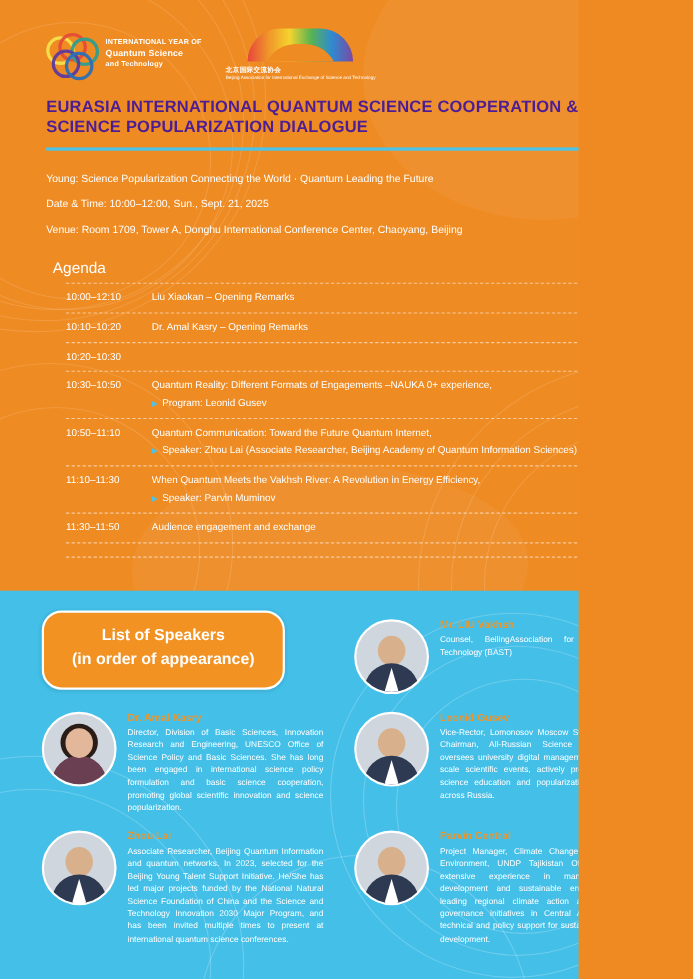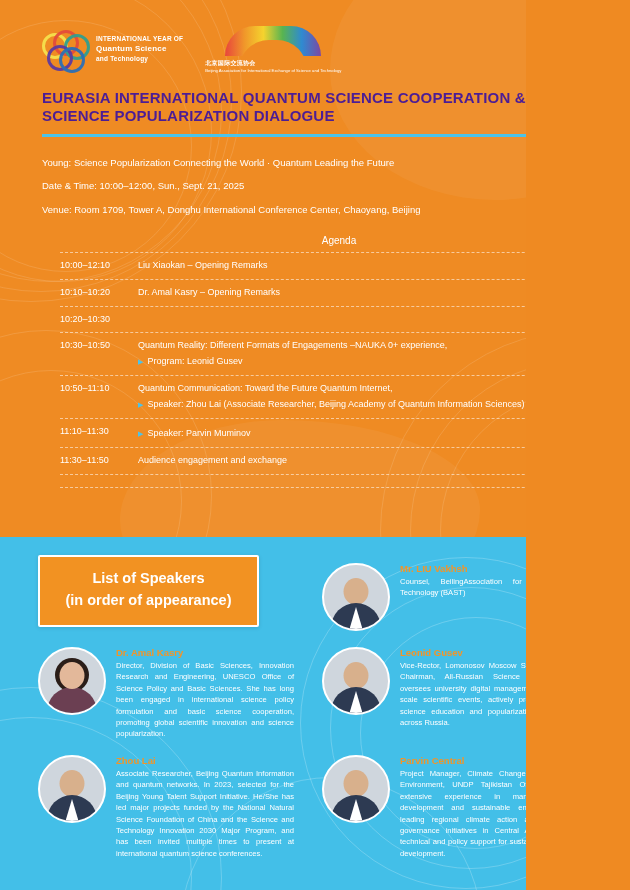--- a/index.html
+++ b/index.html
@@ -136,22 +136,21 @@
     position: relative;
     margin: 14px 0 0 42px;
     color: #fff;
     font-size: 9.5px;
     line-height: 2.45;
   }
   .agenda-label {
     position: relative;
     margin: 14px 0 6px 48px;
     color: #fff;
-    font-size: 10px;
-    text-align: center;
+    font-size: 14px;
   }
   .agenda {
     position: relative;
     margin-left: 60px;
     width: 540px;
   }
   .arow {
     display: flex;
     align-items: flex-start;
     border-top: 1px dashed rgba(255,255,255,0.55);
@@ -201,21 +200,21 @@
   .bottom .ring.r4 { left: 330px; top: 50px; width: 280px; height: 280px; }
   .bottom .ring.r5 { left: 360px; top: 80px; width: 230px; height: 230px; }
   .bottom .ring.r6 { left: 180px; top: 240px; width: 300px; height: 300px; }
 
   .speakers-badge {
     position: absolute;
     left: 38px; top: 18px;
     width: 205px;
     background: #f29222;
     border: 2px solid #fff;
-    border-radius: 2px;
+    border-radius: 18px;
     padding: 11px 6px 13px 6px;
     text-align: center;
     color: #fff;
     font-size: 14.5px;
     font-weight: bold;
     line-height: 1.5;
     box-shadow: 0 1px 4px rgba(0,0,0,.12);
   }
 
   .sp {
@@ -364,20 +363,21 @@
       <div class="arow">
         <div class="time">10:50–11:10</div>
         <div class="desc">
           <span>Quantum Communication: Toward the Future Quantum Internet,</span>
           <span class="sub">Speaker: Zhou Lai  (Associate Researcher, Beijing Academy of Quantum Information Sciences)</span>
         </div>
       </div>
       <div class="arow">
         <div class="time">11:10–11:30</div>
         <div class="desc">
+          <span>When Quantum Meets the Vakhsh River: A Revolution in Energy Efficiency,</span>
           <span class="sub">Speaker: Parvin Muminov</span>
         </div>
       </div>
       <div class="arow">
         <div class="time">11:30–11:50</div>
         <div class="desc"><span>Audience engagement and exchange</span></div>
       </div>
       <div class="arow">
         
         

